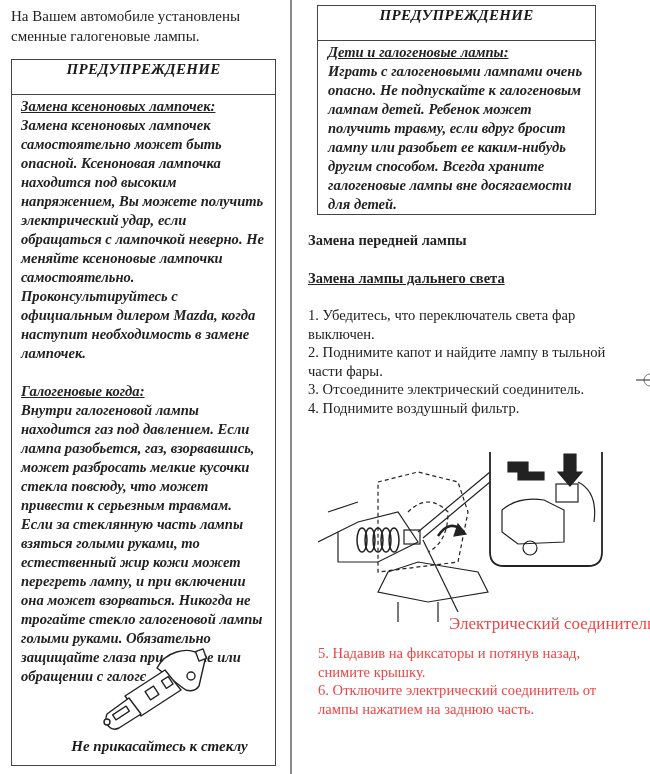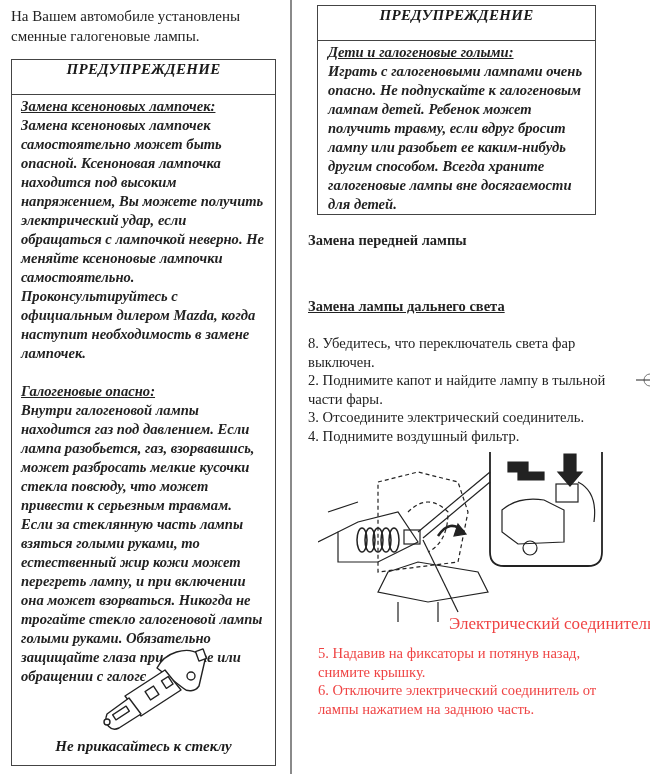--- a/index.html
+++ b/index.html
@@ -14,44 +14,44 @@
   .warn-right { left: 317px; top: 5px; width: 279px; height: 210px; }
   .warn-title {
     text-align: center; font-weight: bold; font-style: italic; font-size: 15px; line-height: 17px;
     border-bottom: 1px solid #444; padding: 1px 0 16px 0; letter-spacing: 0.3px;
   }
   .warn-body { padding: 2px 8px 0 9px; font-weight: bold; font-style: italic; font-size: 14.6px; line-height: 19px; color: #222; }
   .warn-sub { text-decoration: underline; display: block; }
   .para { display: block; }
   .spacer { height: 19px; }
   .lamp-fig { position: absolute; left: 95px; top: 640px; width: 120px; height: 92px; }
-  .lamp-caption { position: absolute; left: 0; right: 0; top: 738px; text-align: center; font-weight: bold; font-style: italic; font-size: 15px; }
+  .lamp-caption { position: absolute; left: 0; right: 0; top: 738px; text-align: center; font-weight: bold; font-style: italic; font-size: 15px; padding-left: 16px; }
   .right-col { position: absolute; left: 308px; top: 230px; width: 300px; }
   .h-bold { font-weight: bold; font-size: 14.5px; line-height: 20px; color: #222; }
-  .h-under { text-decoration: underline; margin-top: 28px; }
+  .h-under { text-decoration: underline; }
   .steps { font-size: 14.6px; line-height: 18.6px; color: #222; }
   .fig-engine { position: absolute; left: 318px; top: 452px; width: 300px; height: 170px; }
   .fig-label { position: absolute; left: 449px; top: 614px; font-size: 17px; color: #ef4444; white-space: nowrap; }
   .steps2 { position: absolute; left: 318px; top: 644px; width: 300px; font-size: 14.6px; line-height: 18.6px; color: #ef4444; }
   .crosshair { position: absolute; left: 636px; top: 372px; width: 16px; height: 16px; }
 </style>
 </head>
 <body>
 
 <div class="divider"></div>
 
 <div class="intro">На Вашем автомобиле установлены сменные галогеновые лампы.</div>
 
 <div class="warn-box warn-left">
   <div class="warn-title">ПРЕДУПРЕЖДЕНИЕ</div>
   <div class="warn-body">
     <span class="warn-sub">Замена ксеноновых лампочек:</span>
     <span class="para">Замена ксеноновых лампочек самостоятельно может быть опасной. Ксеноновая лампочка находится под высоким напряжением, Вы можете получить электрический удар, если обращаться с лампочкой неверно. Не меняйте ксеноновые лампочки самостоятельно. Проконсультируйтесь с официальным дилером Mazda, когда наступит необходимость в замене лампочек.</span>
     <div class="spacer"></div>
-    <span class="warn-sub">Галогеновые опасно:</span>
+    <span class="warn-sub">Галогеновые когда:</span>
     <span class="para">Внутри галогеновой лампы находится газ под давлением. Если лампа разобьется, газ, взорвавшись, может разбросать мелкие кусочки стекла повсюду, что может привести к серьезным травмам. Если за стеклянную часть лампы взяться голыми руками, то естественный жир кожи может перегреть лампу, и при включении она может взорваться. Никогда не трогайте стекло галогеновой лампы голыми руками. Обязательно защищайте глаза при работе или обращении с галогє</span>
   </div>
 </div>
 
 <svg class="lamp-fig" viewBox="0 0 120 92">
   <g fill="#fff" stroke="#222" stroke-width="1.4" stroke-linejoin="round">
     <path d="M62 28 C70 12, 92 6, 104 14 L110 20 L104 46 C100 52, 92 52, 88 48 Z"></path>
     <rect x="102" y="10" width="8" height="10" transform="rotate(-20 106 15)"></rect>
     <circle cx="96" cy="36" r="4"></circle>
     <path d="M30 56 L70 30 L86 50 L46 76 Z"></path>
@@ -60,32 +60,32 @@
     <path d="M12 74 L34 58 L46 74 L24 88 C16 92, 8 84, 12 74 Z"></path>
     <rect x="18" y="70" width="16" height="6" transform="rotate(-33 26 73)"></rect>
     <circle cx="12" cy="82" r="3"></circle>
   </g>
 </svg>
 <div class="lamp-caption" style="left:11px; width:265px;">Не прикасайтесь к стеклу</div>
 
 <div class="warn-box warn-right">
   <div class="warn-title">ПРЕДУПРЕЖДЕНИЕ</div>
   <div class="warn-body" style="padding-left:10px;">
-    <span class="warn-sub">Дети и галогеновые голыми:</span>
+    <span class="warn-sub">Дети и галогеновые лампы:</span>
     <span class="para">Играть с галогеновыми лампами очень опасно. Не подпускайте к галогеновым лампам детей. Ребенок может получить травму, если вдруг бросит лампу или разобьет ее каким-нибудь другим способом. Всегда храните галогеновые лампы вне досягаемости для детей.</span>
   </div>
 </div>
 
 <div class="right-col">
   <div class="h-bold">Замена передней лампы</div>
   <div style="height:18px"></div>
   <div class="h-bold h-under">Замена лампы дальнего света</div>
   <div style="height:18px"></div>
   <div class="steps">
-    <div>8. Убедитесь, что переключатель света фар выключен.</div>
+    <div>1. Убедитесь, что переключатель света фар выключен.</div>
     <div>2. Поднимите капот и найдите лампу в тыльной части фары.</div>
     <div>3. Отсоедините электрический соединитель.</div>
     <div>4. Поднимите воздушный фильтр.</div>
   </div>
 </div>
 
 <svg class="fig-engine" viewBox="0 0 300 170">
   <g fill="none" stroke="#222" stroke-width="1.2">
     <path d="M172 0 L172 100 Q172 114 186 114 L270 114 Q284 114 284 100 L284 0" stroke-width="1.8"></path>
     <path d="M190 10 L210 10 L210 20 L226 20 L226 28 L200 28 L200 20 L190 20 Z" fill="#222"></path>

